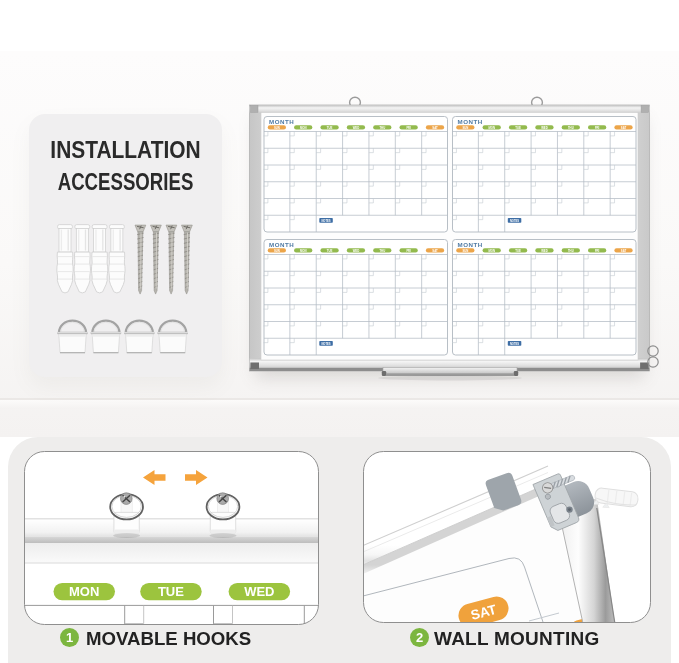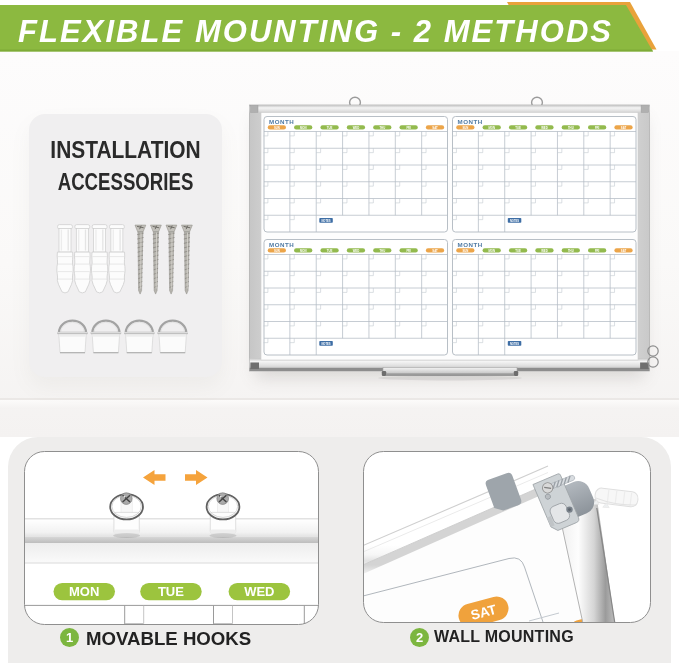--- a/index.html
+++ b/index.html
@@ -9,28 +9,20 @@
 </style>
 </head>
 <body>
 <div id="app">
   <div class="abs" style="left:0;top:51px;width:679px;height:386px;background:linear-gradient(#fdfcfc, #faf9f8 55%, #f4f2f1);"></div>
   <div class="abs" style="left:0;top:398px;width:679px;height:2px;background:#e7e4e2;opacity:.75;"></div>
   <div class="abs" style="left:0;top:400px;width:679px;height:9px;background:linear-gradient(#fcfbfa,#f4f2f1);"></div>
 
   <div class="abs" style="left:8px;top:437px;width:663px;height:260px;background:#eeedec;border-radius:30px;"></div>
 
-  <div class="abs" style="left:0;top:0;width:679px;height:56px;">
-    <svg width="679" height="56" viewBox="0 0 679 56">
-      <polygon points="507,2 630,2 656.5,49.5 533,49.5" fill="#e9a23b"></polygon>
-      <polygon points="0,5 626,5 653,51.5 0,51.5" fill="#8cb940"></polygon>
-      <polygon points="0,49.5 652,49.5 653,51.5 0,51.5" fill="#7ba734" opacity=".8"></polygon>
-    </svg>
-    <div class="abs" id="bannertext" style="left:18px;top:13.5px;color:#fff;font-size:31px;font-weight:bold;font-style:italic;letter-spacing:2.05px;white-space:nowrap;">FLEXIBLE MOUNTING - 2 METHODS</div>
-  </div>
 
   <div class="abs" style="left:29px;top:114px;width:193px;height:263px;background:#f0eff0;border-radius:16px;box-shadow:0 10px 20px rgba(130,125,120,0.07);"></div>
   <div class="abs" id="inst1" style="left:29px;top:137px;width:193px;text-align:center;font-weight:bold;font-size:23px;color:#2a2a2a;transform:scaleX(0.91);">INSTALLATION</div>
   <div class="abs" id="inst2" style="left:29px;top:169px;width:193px;text-align:center;font-weight:bold;font-size:23px;color:#2a2a2a;transform:scaleX(0.81);">ACCESSORIES</div>
 
   <div class="abs" style="left:40px;top:215px;"><svg width="170" height="150" viewBox="0 0 170 150">
         <rect x="17.6" y="9.6" width="14.8" height="4.4" rx="1.8" fill="#fcfcfc" stroke="#cccccc" stroke-width="0.7"></rect>
         <rect x="19.0" y="13.6" width="12" height="23.5" fill="#fcfcfc" stroke="#cdcdcd" stroke-width="0.7"></rect>
         <path d="M17.4 37.1 L32.6 37.1 C33.4 42.6 31.6 46.6 33.0 51.6 C33.8 56.6 31.8 60.6 32.6 65.6 L31.4 69.6 L28.0 76.9 Q25.0 78.9 22.0 76.9 L18.6 69.6 L17.4 65.6 C18.2 60.6 16.2 56.6 17.0 51.6 C18.4 46.6 16.6 42.6 17.4 37.1 Z" fill="#fcfcfc" stroke="#c9c9c9" stroke-width="0.7"></path>
         <line x1="17.8" y1="41.6" x2="32.2" y2="41.6" stroke="#dadada" stroke-width="0.6"></line>
@@ -370,14 +362,14 @@
           <g transform="translate(140.5,41.4) rotate(-20)">
             <path d="M-10.5 -17 H9.5 Q14 -17 14 -12.5 V12.5 Q14 17 9.5 17 H-6.5 L-14 11.5 V-12.5 Q-14 -17 -10.5 -17 Z" fill="#9ea5ab"></path>
           </g>
         </g>
         <rect x="0.5" y="0.5" width="287" height="171" rx="20" fill="none" stroke="#8f8f8f" stroke-width="1"></rect>
       </svg></div>
 
   <div class="abs" style="left:60px;top:628px;width:19px;height:19px;border-radius:50%;background:#7cb63f;color:#fff;font-weight:bold;font-size:13px;text-align:center;line-height:19px;">1</div>
   <div class="abs" id="lab1" style="left:86px;top:627.5px;font-weight:bold;font-size:19px;color:#222;transform:scaleX(0.98);transform-origin:left center;white-space:nowrap;">MOVABLE HOOKS</div>
   <div class="abs" style="left:410px;top:628px;width:19px;height:19px;border-radius:50%;background:#7cb63f;color:#fff;font-weight:bold;font-size:13px;text-align:center;line-height:19px;">2</div>
-  <div class="abs" id="lab2" style="left:434px;top:627.5px;font-weight:bold;font-size:16px;color:#222;letter-spacing:0.25px;white-space:nowrap;">WALL MOUNTING</div>
+  <div class="abs" id="lab2" style="left:434px;top:627.5px;font-weight:bold;font-size:19px;color:#222;letter-spacing:0.25px;white-space:nowrap;">WALL MOUNTING</div>
 </div>
 
 </body></html>

